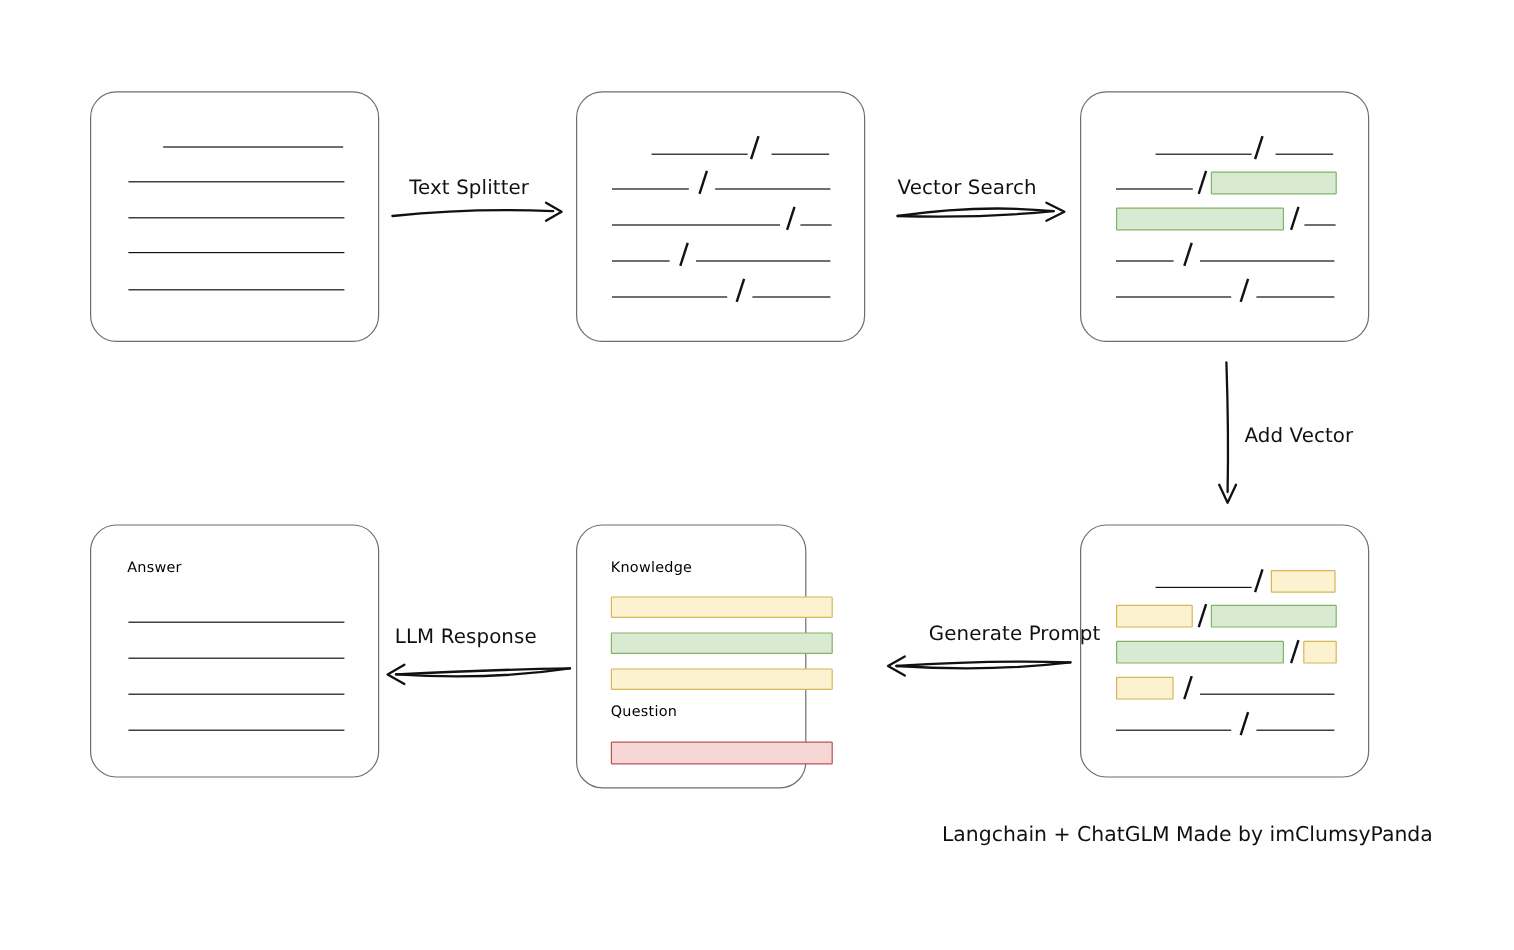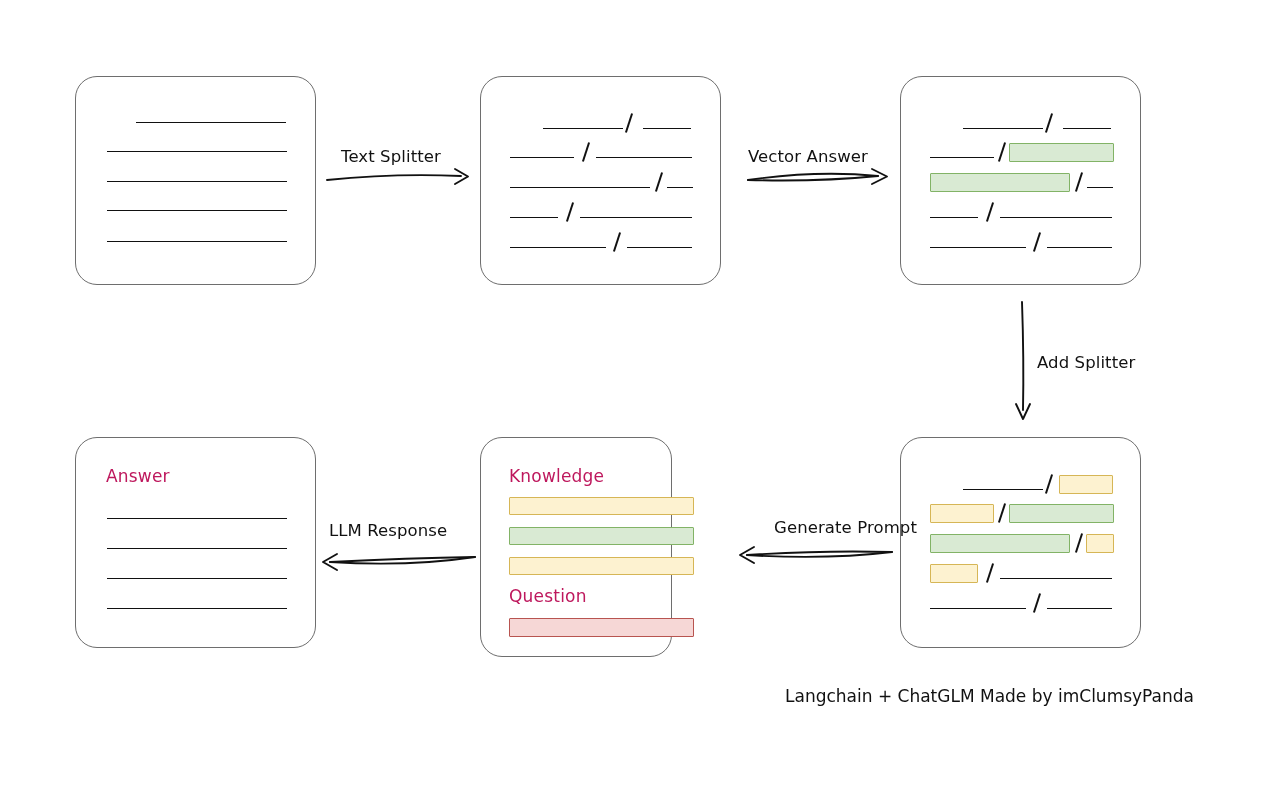--- a/index.html
+++ b/index.html
@@ -15,22 +15,22 @@
   .card{
     position:absolute;
     border:1.4px solid #6e6e6e;
     border-radius:22px;
     background:#ffffff;
     box-sizing:border-box;
   }
   .card-title{
     position:absolute;
     font-family:"DejaVu Sans", sans-serif;
-    font-size:17px;
-    color:#be185d;
+    font-size:12px;
+    color:#000000;
     letter-spacing:.2px;
     white-space:nowrap;
   }
 
   
   .rule{
     position:absolute;
     height:0;
     border-top:1.9px solid #111111;
   }
@@ -173,28 +173,28 @@
     <div class="rule" style="left:31px;top:140px;width:180px;"></div>
     <div class="rule" style="left:31px;top:170px;width:180px;"></div>
   </div>
 
   <div class="arrow-label" style="left:341px;top:147px;">Text Splitter</div>
   <svg class="arrow-svg" style="left:325px;top:160px;" width="150" height="30" viewBox="0 0 150 30">
     <path d="M2,20 Q70,13 136,16" fill="none" stroke="#111111" stroke-width="1.9" stroke-linecap="round"></path>
     <path d="M130,9 L143,16.5 L130,24" fill="none" stroke="#111111" stroke-width="1.9" stroke-linejoin="round" stroke-linecap="round"></path>
   </svg>
 
-  <div class="arrow-label" style="left:748px;top:147px;">Vector Answer</div>
+  <div class="arrow-label" style="left:748px;top:147px;">Vector Search</div>
   <svg class="arrow-svg" style="left:745px;top:160px;" width="150" height="32" viewBox="0 0 150 32">
     <path d="M3,20 Q72,10 133,16" fill="none" stroke="#111111" stroke-width="1.9" stroke-linecap="round"></path>
     <path d="M3,20 Q72,22 133,16" fill="none" stroke="#111111" stroke-width="1.9" stroke-linecap="round"></path>
     <path d="M127,9 L142,16.5 L127,24" fill="none" stroke="#111111" stroke-width="1.9" stroke-linejoin="round" stroke-linecap="round"></path>
   </svg>
 
-  <div class="arrow-label" style="left:1037px;top:353px;">Add Splitter</div>
+  <div class="arrow-label" style="left:1037px;top:353px;">Add Vector</div>
   <svg class="arrow-svg" style="left:1008px;top:300px;" width="34" height="122" viewBox="0 0 34 122">
     <path d="M14,2 Q16,60 15,110" fill="none" stroke="#111111" stroke-width="1.9" stroke-linecap="round"></path>
     <path d="M8,104 L15,119 L22,104" fill="none" stroke="#111111" stroke-width="1.9" stroke-linejoin="round" stroke-linecap="round"></path>
   </svg>
 
   <div class="arrow-label" style="left:774px;top:518px;">Generate Prompt</div>
   <svg class="arrow-svg" style="left:735px;top:538px;" width="160" height="30" viewBox="0 0 160 30">
     <path d="M157,14 Q90,22 12,17" fill="none" stroke="#111111" stroke-width="1.9" stroke-linecap="round"></path>
     <path d="M157,14 Q90,12 12,17" fill="none" stroke="#111111" stroke-width="1.9" stroke-linecap="round"></path>
     <path d="M19,9 L5,17 L19,25" fill="none" stroke="#111111" stroke-width="1.9" stroke-linejoin="round" stroke-linecap="round"></path>

